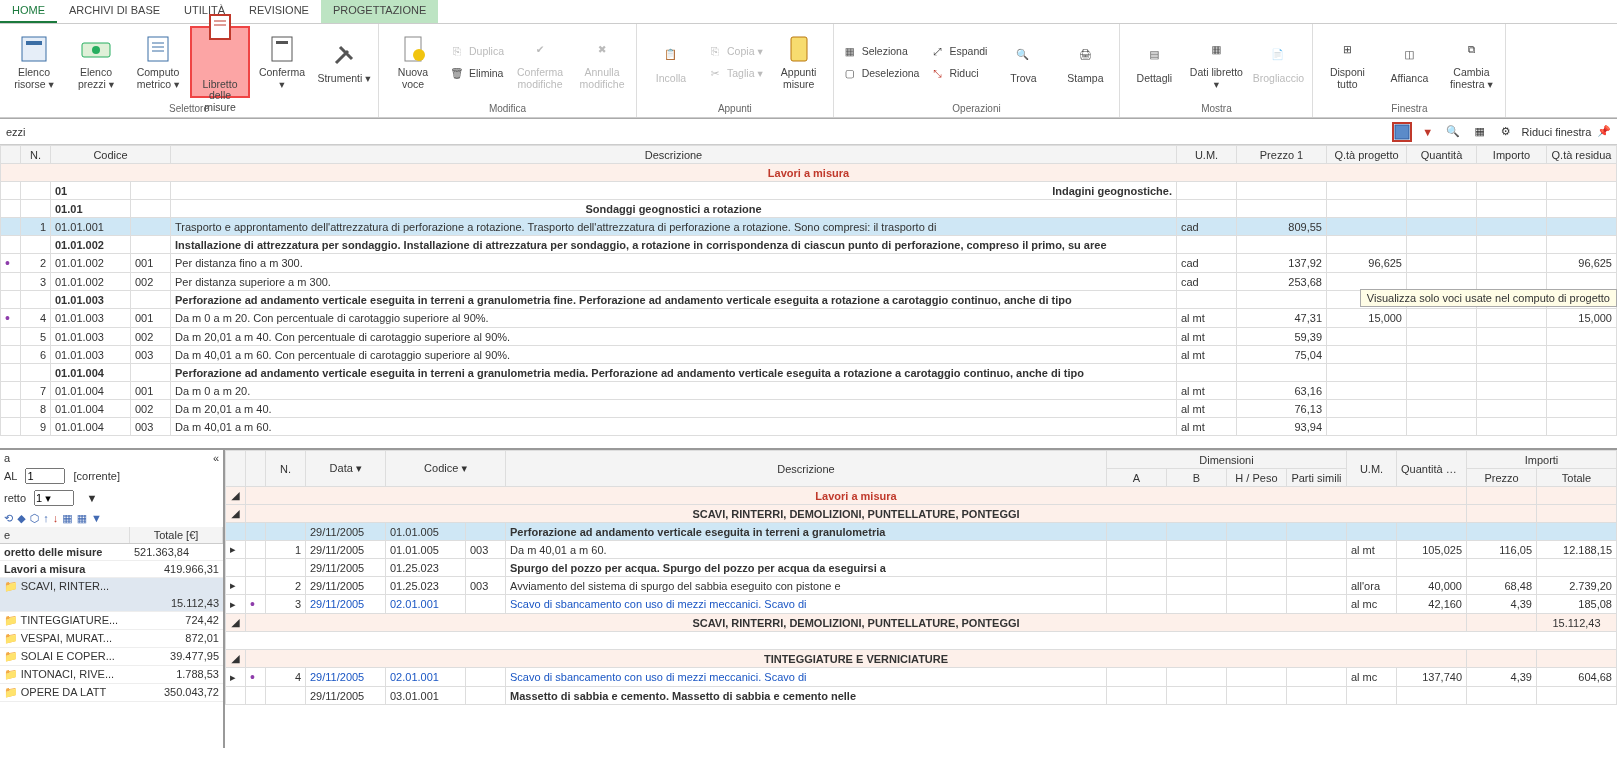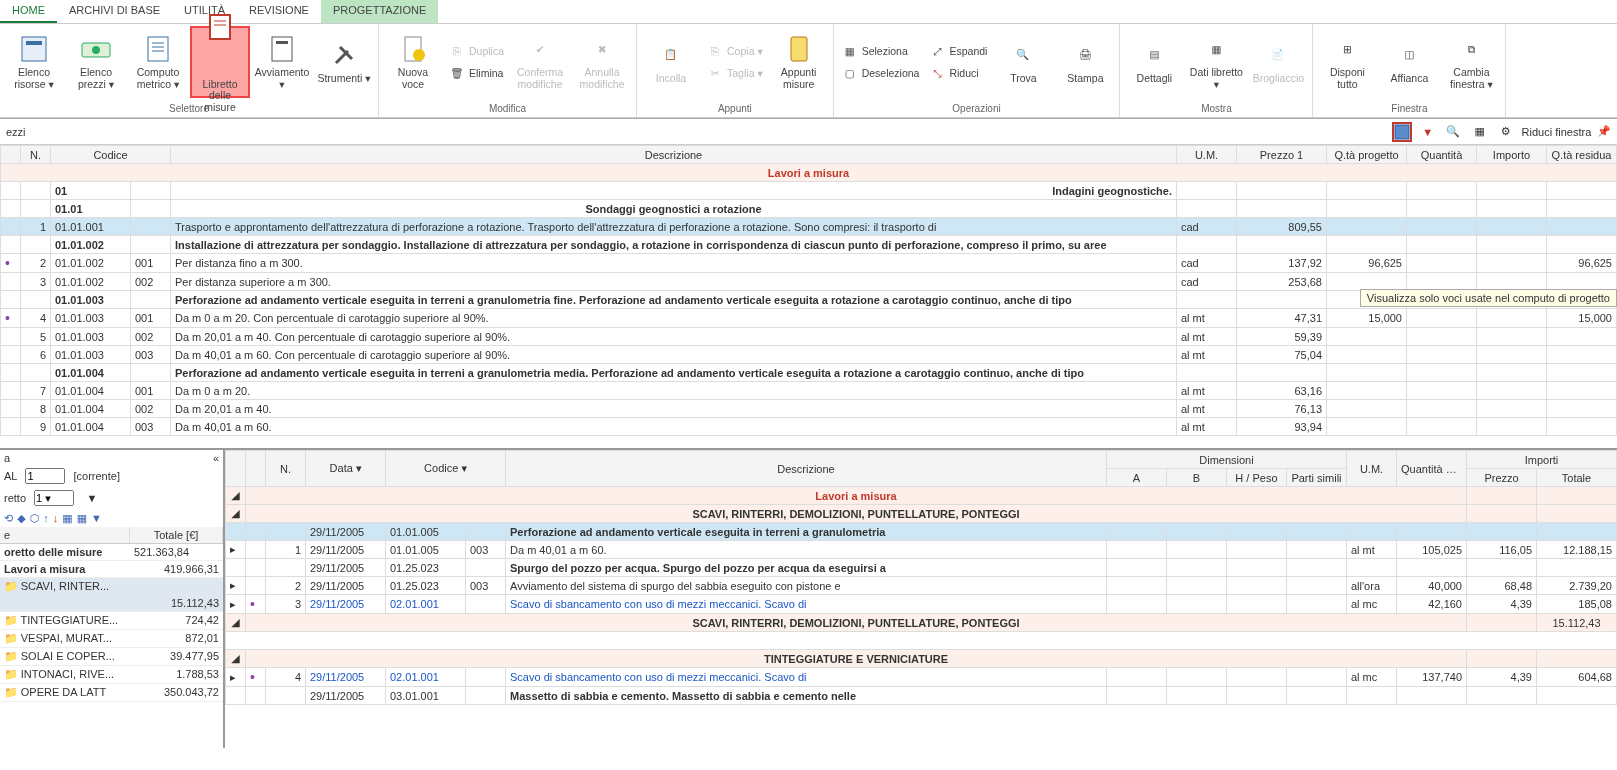--- a/index.html
+++ b/index.html
@@ -122,21 +122,21 @@
           </span>
           <span>Libretto delle misure</span>
         </div>
       <div class="big-btn">
           <span class="ic">
             <svg width="32" height="32">
               <rect x="6" y="4" width="20" height="24" fill="#fff" stroke="#555"></rect>
               <rect x="10" y="8" width="12" height="3" fill="#555"></rect>
             </svg>
           </span>
-          <span>Avviamento ▾</span>
+          <span>Conferma ▾</span>
         </div>
       <div class="big-btn">
           <span class="ic">
             <svg width="32" height="32">
               <path d="M8 24 L20 12 M12 8 L24 20" stroke="#555" stroke-width="3"></path>
             </svg>
           </span>
           <span>Strumenti ▾</span>
         </div>
     </div>

